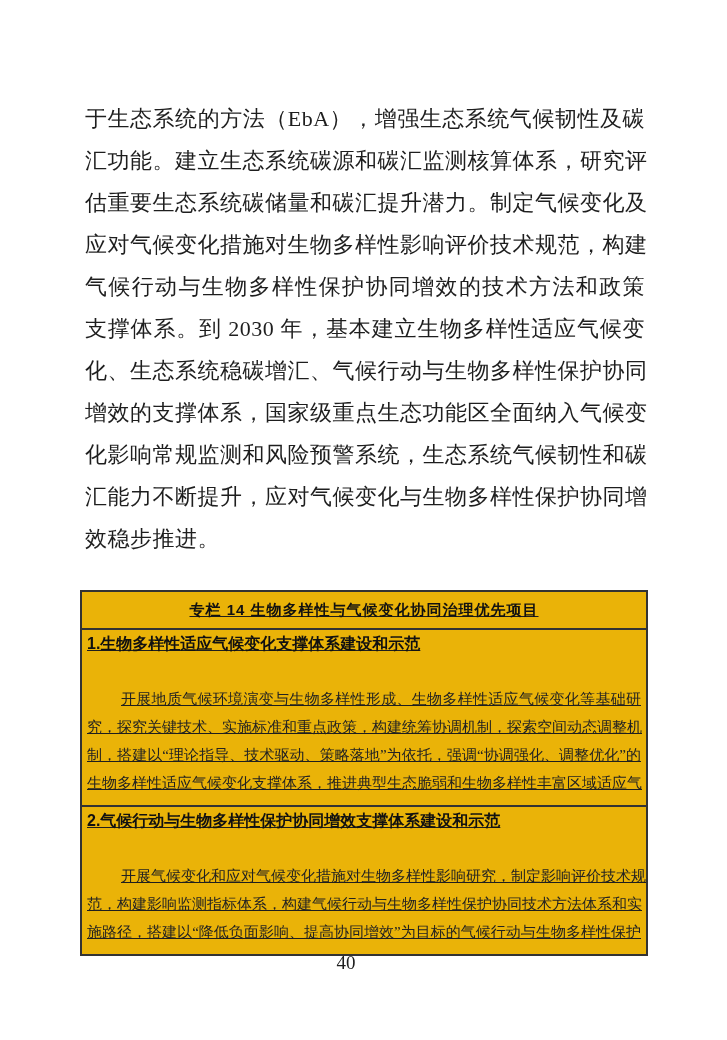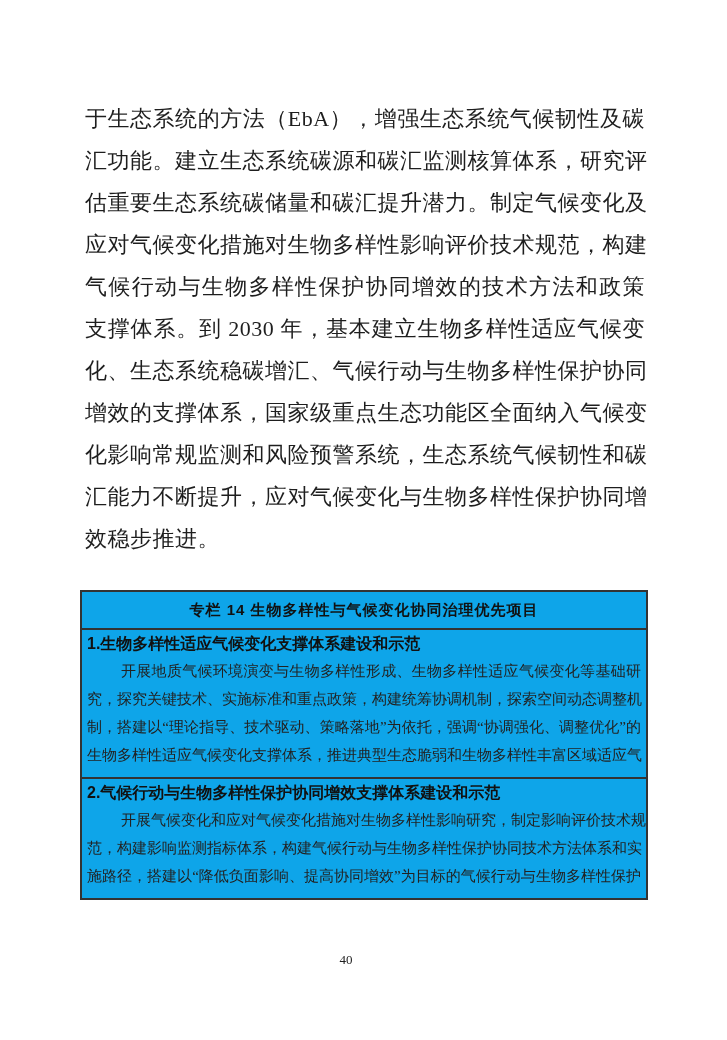--- a/index.html
+++ b/index.html
@@ -36,21 +36,22 @@
     text-align-last: left;
   }
   
   .panel {
     position: absolute;
     left: 80px;
     top: 590px;
     width: 568px;
     box-sizing: border-box;
     border: 2px solid #333333;
-    background: #0ea5e9;
+    background: #eab308;
+    text-decoration: underline;
   }
   .panel-title {
     height: 36px;
     line-height: 36px;
     text-align: center;
     font-weight: bold;
     font-size: 15px;
     letter-spacing: 1px;
     color: #111111;
     border-bottom: 2px solid #333333;
@@ -73,33 +74,34 @@
   .bline {
     font-size: 15px;
     line-height: 28px;
     white-space: nowrap;
     text-align: justify;
     text-align-last: justify;
     color: #222222;
   }
   .bline.indent {
     padding-left: 34px;
+    margin-top: 28px;
   }
   .bline.last {
     text-align: left;
     text-align-last: left;
   }
   
   .page-number {
     position: absolute;
     top: 952px;
     left: 0;
     width: 100%;
     text-align: center;
-    font-size: 13px;
+    font-size: 19px;
     color: #1e1e1e;
   }
 </style>
 </head>
 <body>
 
 <div class="page">
 
   <div class="main-para">
     <div class="pline">于生态系统的方法（EbA），增强生态系统气候韧性及碳</div>

